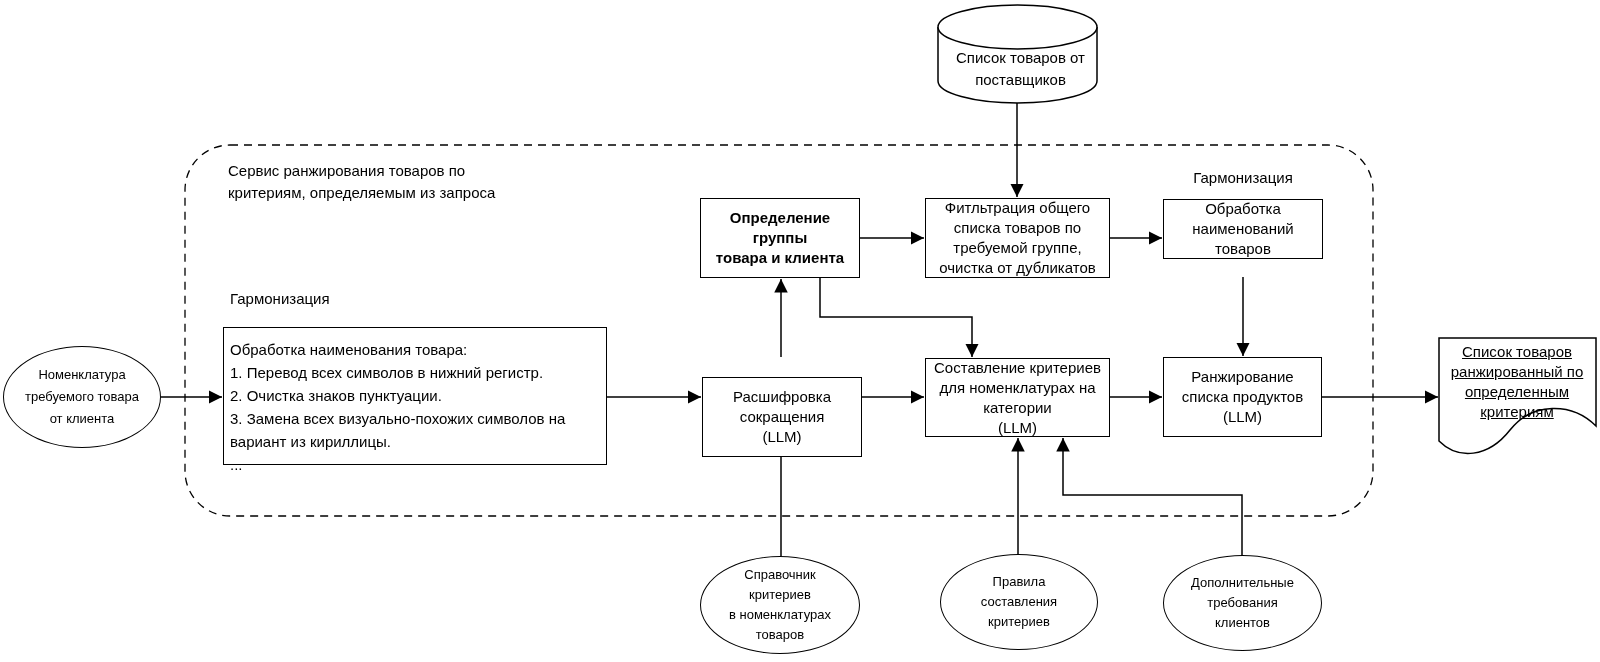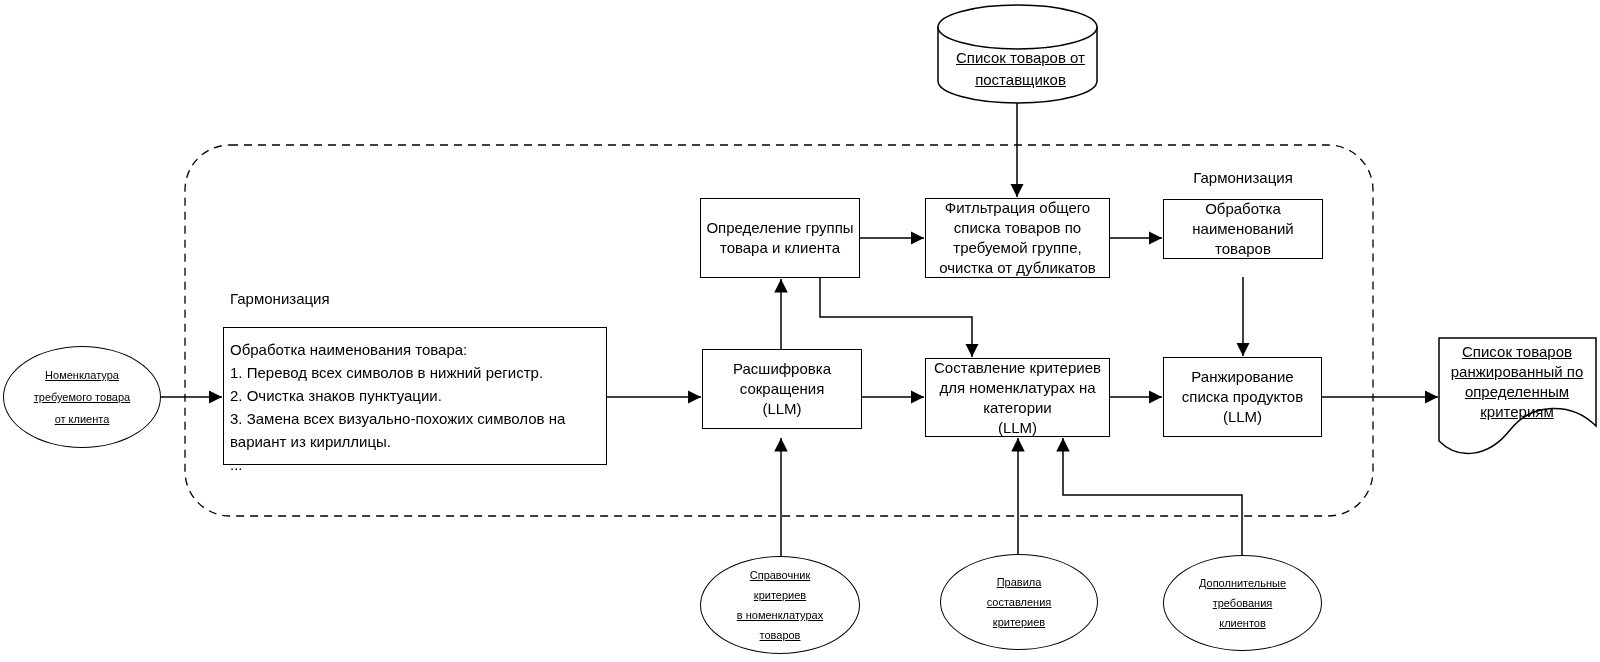--- a/index.html
+++ b/index.html
@@ -3,21 +3,21 @@
 <meta charset="utf-8">
 <style>
   html,body{margin:0;padding:0;background:#ffffff;}
   .stage{position:relative;width:1600px;height:662px;background:#ffffff;
          font-family:"Liberation Sans",sans-serif;color:#000;overflow:hidden;}
   .abs{position:absolute;box-sizing:border-box;}
   svg.layer{position:absolute;left:0;top:0;width:1600px;height:662px;}
   .box{border:1.5px solid #000;background:#fff;display:flex;align-items:center;justify-content:center;
        text-align:center;font-size:15px;line-height:20px;white-space:pre-line;}
   .ellipse{border:1.5px solid #000;background:#fff;border-radius:50%;display:flex;align-items:center;
-       justify-content:center;text-align:center;font-size:11px;line-height:20px;white-space:pre-line;text-decoration:underline;}
+       justify-content:center;text-align:center;font-size:13px;line-height:20px;white-space:pre-line;}
   .plain{font-size:15px;line-height:21px;white-space:pre-line;}
   .center{text-align:center;}
   .left-box{align-items:flex-start;justify-content:flex-start;text-align:left;
        padding:10px 6px 0 6px;line-height:23px;}
 </style>
 </head>
 <body>
 
 <div class="stage">
 
@@ -44,48 +44,50 @@
     <path d="M 1243 277 L 1243 356" stroke="#000" stroke-width="1.5" fill="none" marker-end="url(#arr)"></path>
     <path d="M 820 278 L 820 317 L 972 317 L 972 357" stroke="#000" stroke-width="1.5" fill="none" marker-end="url(#arr)"></path>
     <path d="M 862 397 L 924 397" stroke="#000" stroke-width="1.5" fill="none" marker-end="url(#arr)"></path>
     <path d="M 1110 397 L 1162 397" stroke="#000" stroke-width="1.5" fill="none" marker-end="url(#arr)"></path>
     <path d="M 1322 397 L 1438 397" stroke="#000" stroke-width="1.5" fill="none" marker-end="url(#arr)"></path>
     <path d="M 781 556 L 781 438" stroke="#000" stroke-width="1.5" fill="none" marker-end="url(#arr)"></path>
     <path d="M 1018 554 L 1018 438" stroke="#000" stroke-width="1.5" fill="none" marker-end="url(#arr)"></path>
     <path d="M 1242 555 L 1242 495 L 1063 495 L 1063 438" stroke="#000" stroke-width="1.5" fill="none" marker-end="url(#arr)"></path>
   </svg>
 
-  <div class="abs plain center" style="left:938px;top:47px;width:165px;line-height:22px;text-decoration:underline;">Список товаров от
+  <div class="abs plain center" style="left:938px;top:47px;width:165px;line-height:22px;">Список товаров от
 поставщиков</div>
 
+  <div class="abs plain" style="left:228px;top:160px;width:340px;line-height:22px;">Сервис ранжирования товаров по
+критериям, определяемым из запроса</div>
 
   <div class="abs plain" style="left:230px;top:288px;width:200px;">Гармонизация</div>
   <div class="abs plain center" style="left:1163px;top:167px;width:160px;">Гармонизация</div>
 
   <div class="abs ellipse" style="left:3px;top:346px;width:158px;height:102px;line-height:22px;">Номенклатура
 требуемого товара
 от клиента</div>
 
   <div class="abs box left-box" style="left:223px;top:327px;width:384px;height:138px;">Обработка наименования товара:
 1. Перевод всех символов в нижний регистр.
 2. Очистка знаков пунктуации.
 3. Замена всех визуально-похожих символов на
 вариант из кириллицы.
 ...</div>
 
-  <div class="abs box" style="left:700px;top:198px;width:160px;height:80px;">Определение группы
+  <div class="abs box" style="left:700px;top:198px;width:160px;height:80px;font-weight:bold;">Определение группы
 товара и клиента</div>
   <div class="abs box" style="left:925px;top:198px;width:185px;height:80px;">Фитльтрация общего
 списка товаров по
 требуемой группе,
 очистка от дубликатов</div>
   <div class="abs box" style="left:1163px;top:199px;width:160px;height:60px;">Обработка
 наименований
 товаров</div>
-  <div class="abs box" style="left:702px;top:349px;width:160px;height:80px;">Расшифровка
+  <div class="abs box" style="left:702px;top:377px;width:160px;height:80px;">Расшифровка
 сокращения
 (LLM)</div>
   <div class="abs box" style="left:925px;top:358px;width:185px;height:79px;">Составление критериев
 для номенклатурах на
 категории
 (LLM)</div>
   <div class="abs box" style="left:1163px;top:357px;width:159px;height:80px;">Ранжирование
 списка продуктов
 (LLM)</div>
 

